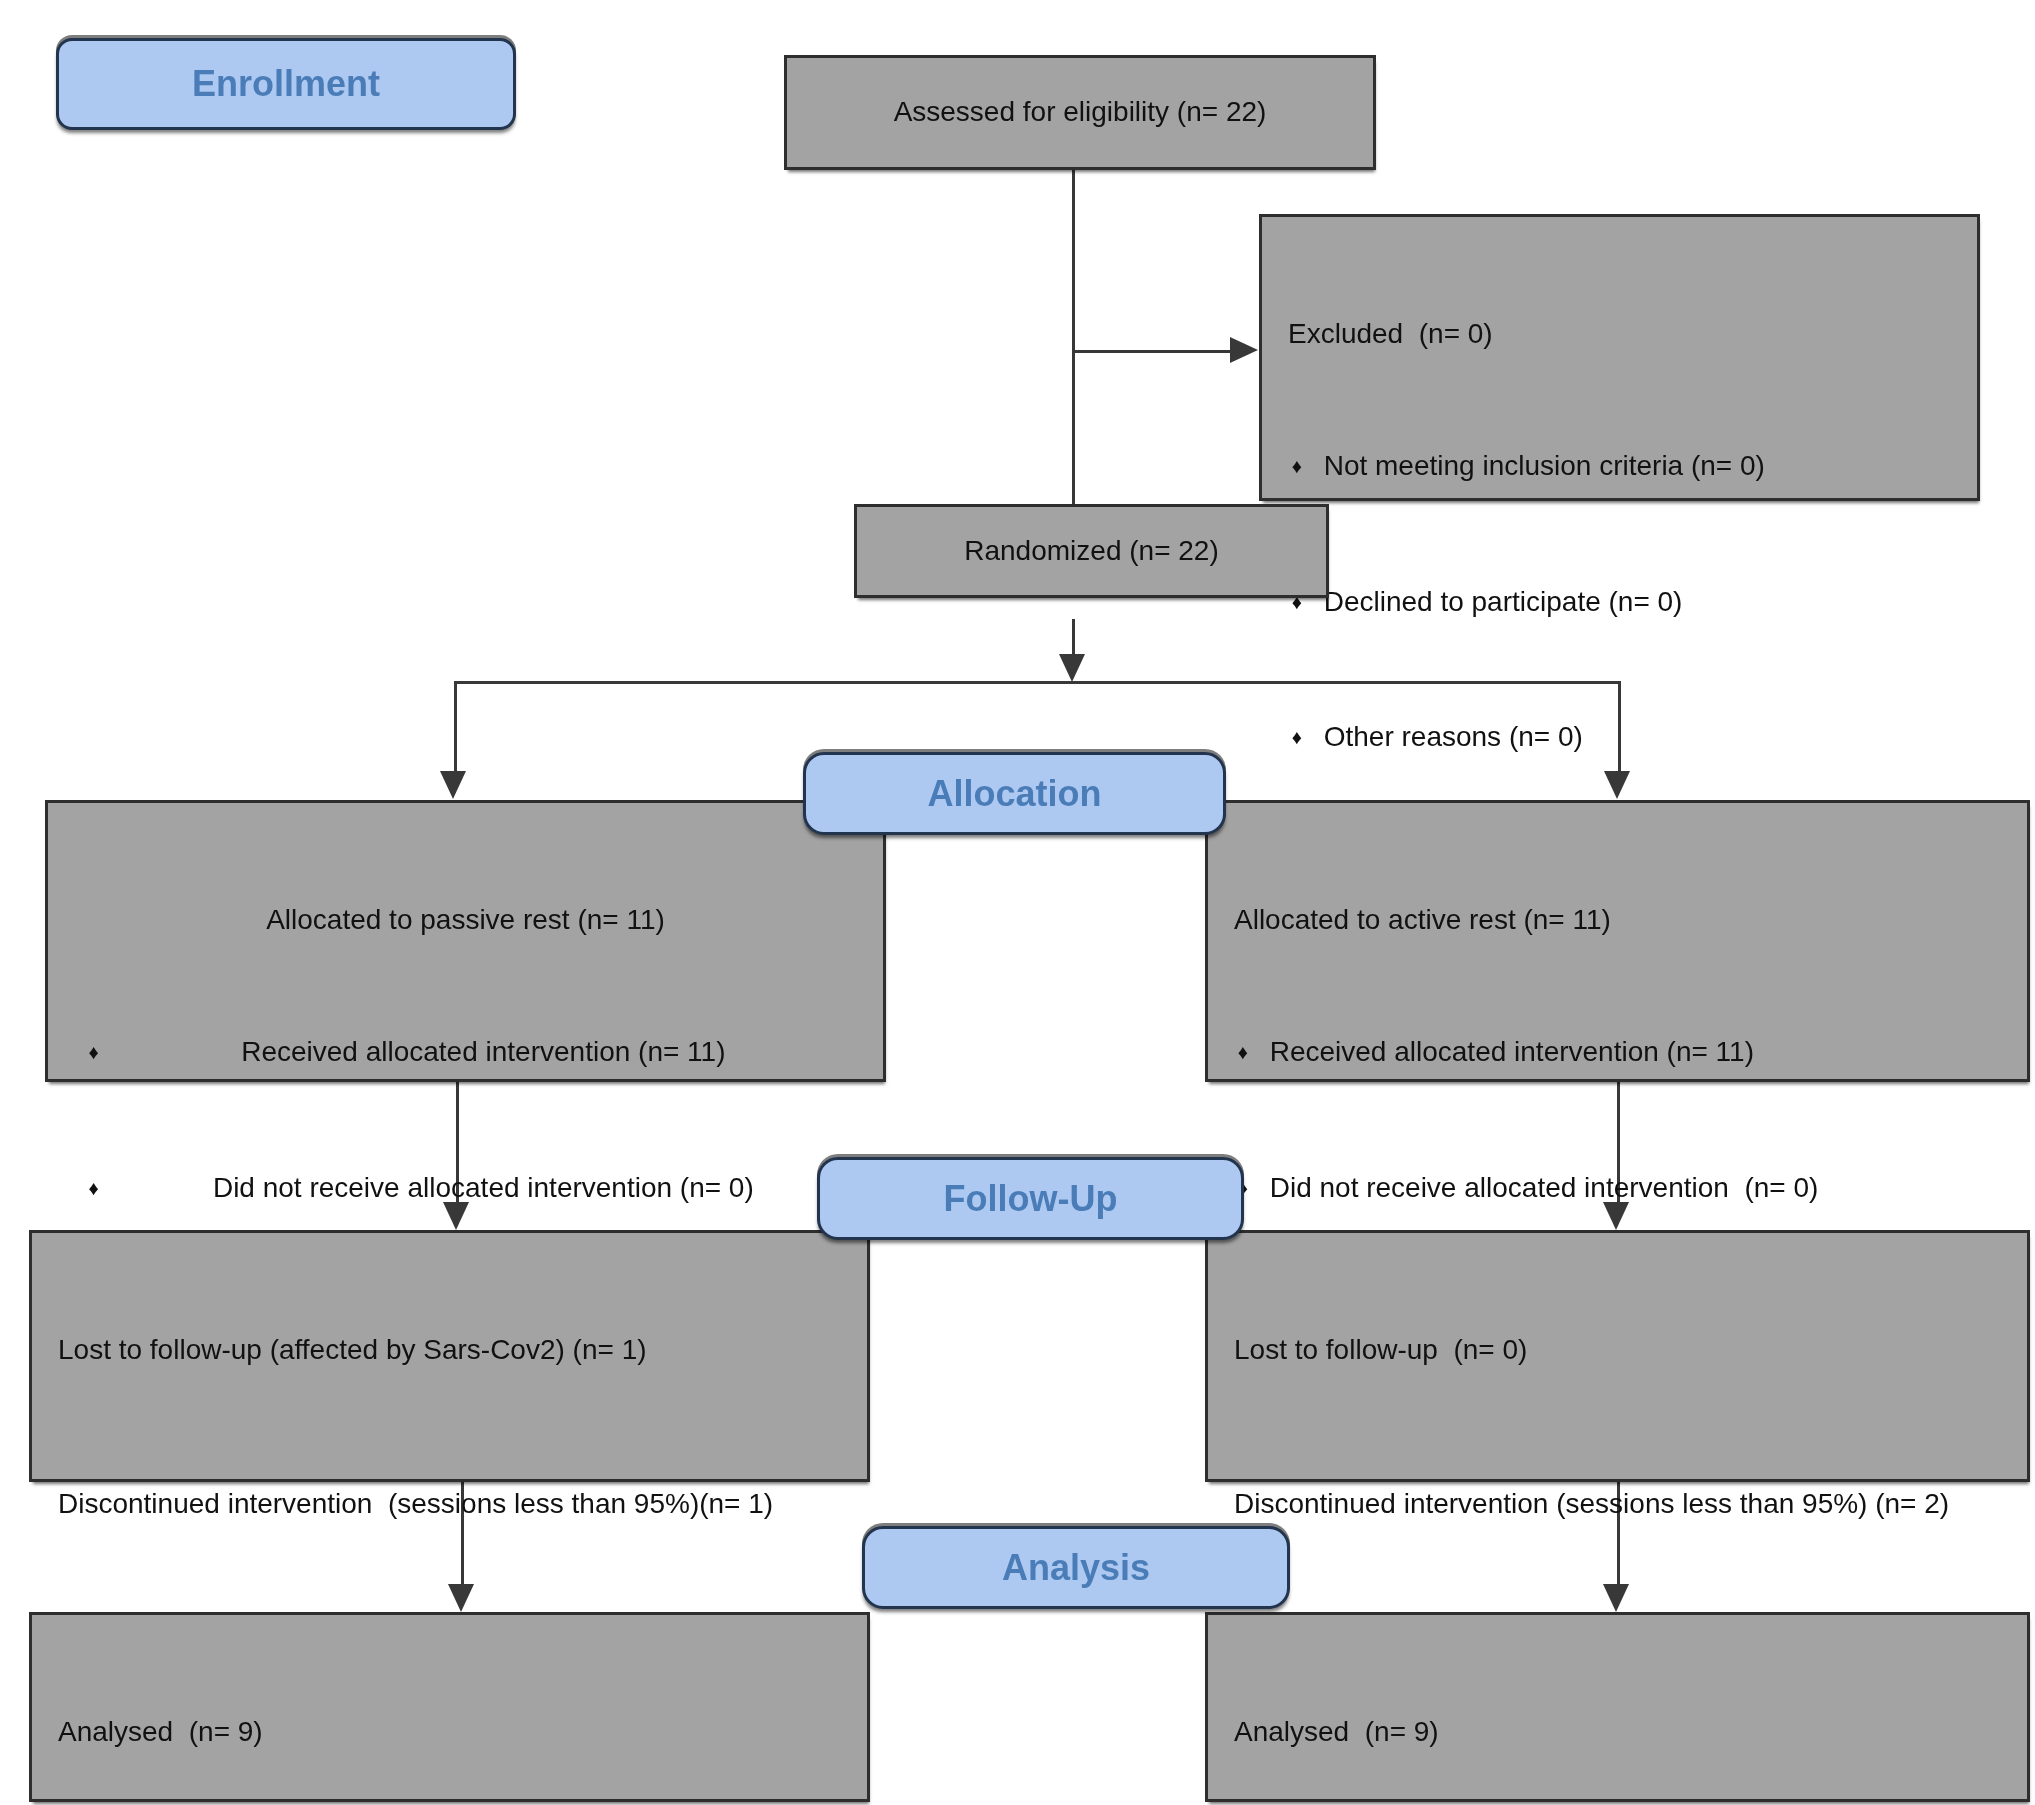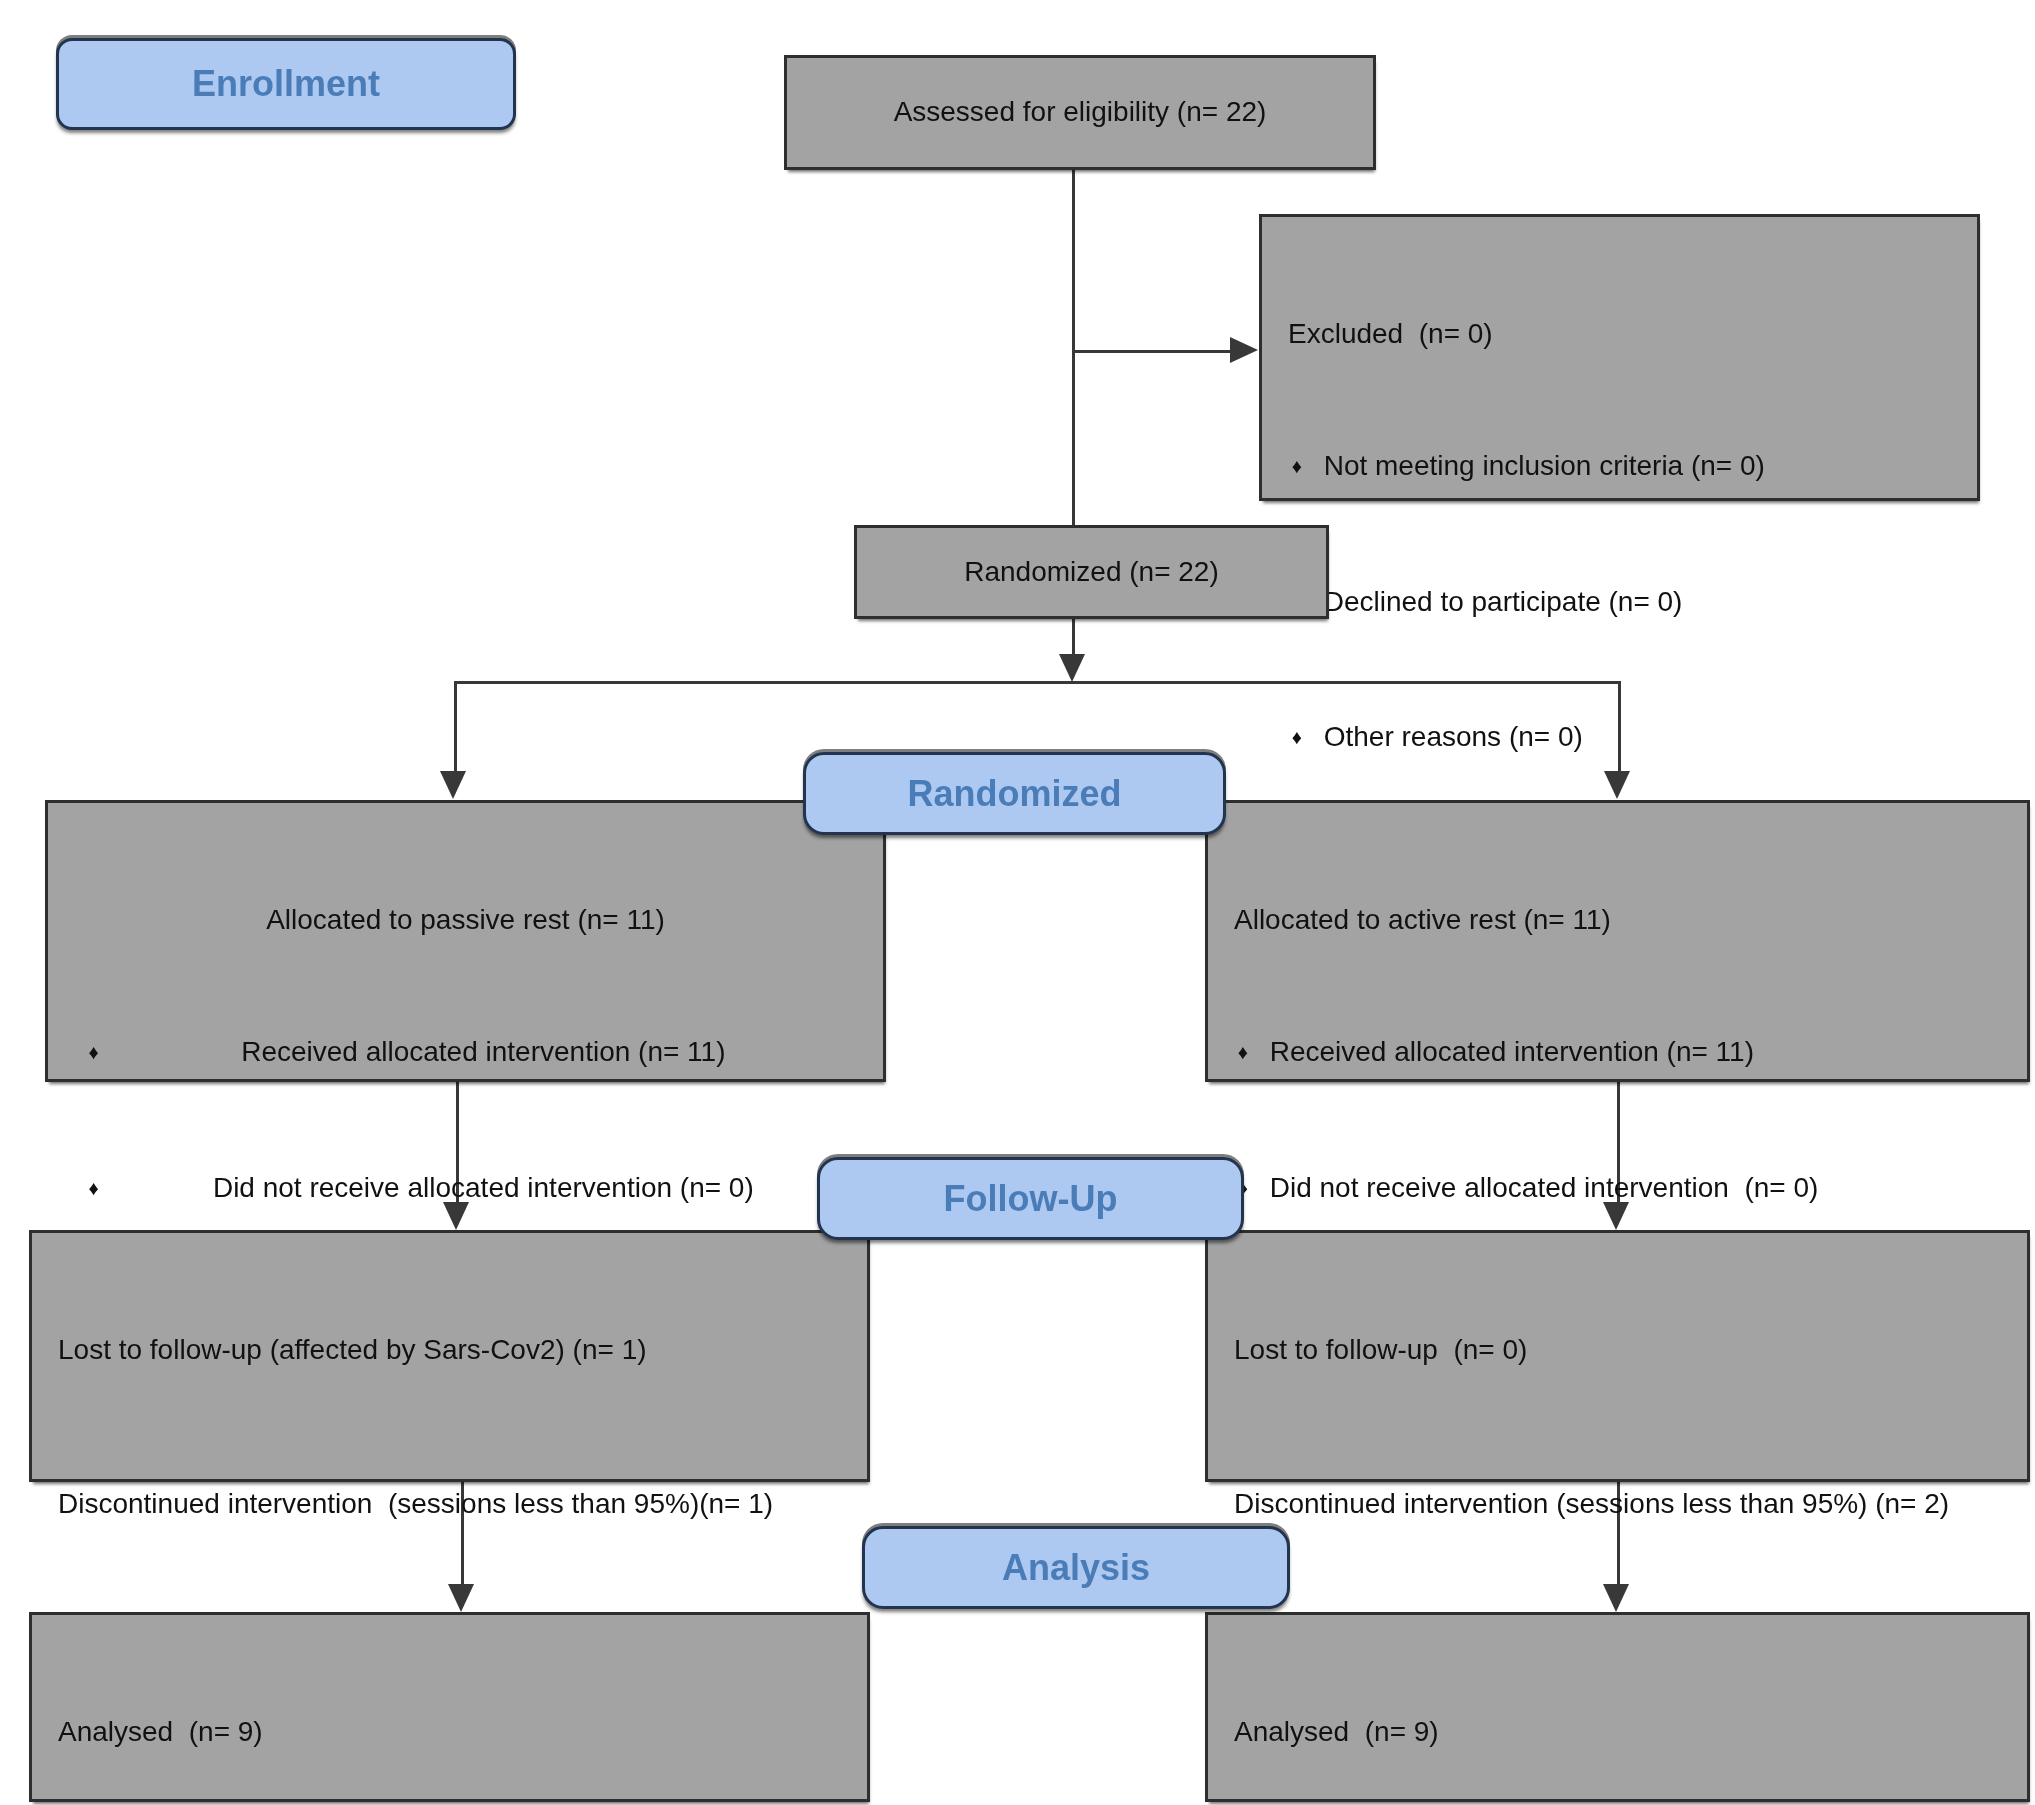--- a/index.html
+++ b/index.html
@@ -94,21 +94,21 @@
 </style>
 </head>
 <body>
 
 <div id="diagram">
 
   <div class="pill" style="left:56px; top:38px; width:460px; height:92px; border-radius:16px;">
     <span>Enrollment</span>
   </div>
   <div class="pill" style="left:803px; top:752px; width:423px; height:83px;">
-    <span>Randomized</span>
+    <span>Allocation</span>
   </div>
   <div class="pill" style="left:817px; top:1157px; width:427px; height:83px;justify-content:center;">
     <span>Follow-Up</span>
   </div>
   <div class="pill" style="left:822px; top:1526px; width:428px; height:83px;margin-left:40px;">
     <span>Analysis</span>
   </div>
 
   <div class="vline" style="left:1072px; top:169px; height:357px;"></div>
   <div class="hline" style="left:1072px; top:350px; width:160px;"></div>
@@ -146,21 +146,21 @@
     <div class="bullet-row">
       <span class="marker">♦</span>
       <span class="btext">Declined to participate (n= 0)</span>
     </div>
     <div class="bullet-row">
       <span class="marker">♦</span>
       <span class="btext">Other reasons (n= 0)</span>
     </div>
   </div>
 
-  <div class="box center" style="left:854px; top:525px; width:475px; height:94px;">
+  <div class="box center" style="left:854px; top:504px; width:475px; height:94px;">
     <span>Randomized (n= 22)</span>
   </div>
 
   <div class="box padded" style="left:45px; top:800px; width:841px; height:282px;text-align:center;">
     <div class="box-title">Allocated to passive rest (n= 11)</div>
     <div class="bullet-row">
       <span class="marker">♦</span>
       <span class="btext">Received allocated intervention (n= 11)</span>
     </div>
     <div class="bullet-row">

